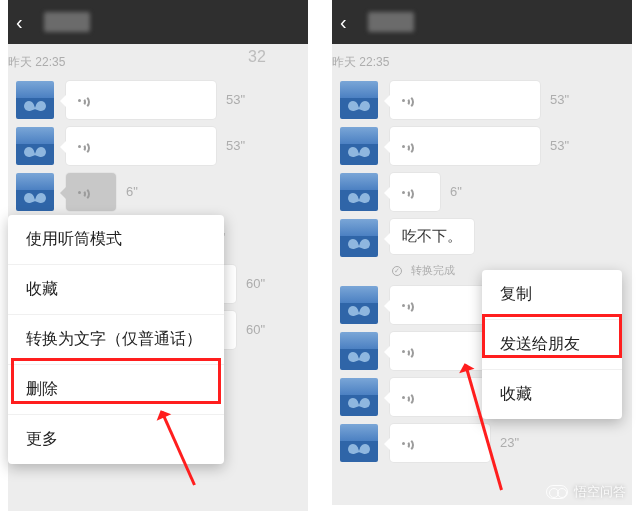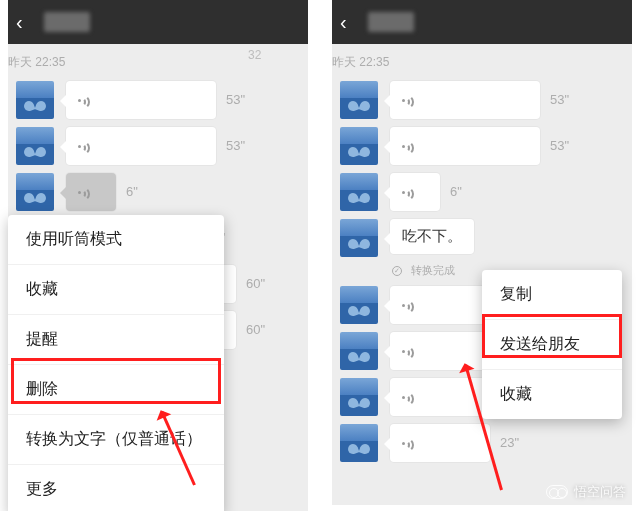--- a/index.html
+++ b/index.html
@@ -200,21 +200,21 @@
     border-radius: 10px;
     position:relative;
   }
   .wm .ico::before, .wm .ico::after{
     content:"";position:absolute;width:8px;height:8px;border:1.5px solid rgba(255,255,255,0.85);
     border-radius:50%;top:2px;
   }
   .wm .ico::before{left:2px;}
   .wm .ico::after{left:10px;}
   .blur-top {
-    position:absolute; color:#bdbdbd; font-size:12px;
+    position:absolute; color:#bdbdbd; font-size:16px;
   }
 </style>
 </head>
 <body>
 
 <div class="stage">
 
   <div class="phone-wrap ph-left">
     <div class="phone left">
       <div class="navbar">
@@ -276,23 +276,22 @@
                 <span class="voice-dot"></span>
               </span>
     </div>
     <span class="duration">60"</span>
   </div>
         </div>
 
       <div class="menu menu-left" id="menu-left">
           <div class="item">使用听筒模式</div>
           <div class="item">收藏</div>
-          <div class="item">提醒</div>
+          <div class="item">转换为文字（仅普通话）</div>
           <div class="item">删除</div>
-          <div class="item">转换为文字（仅普通话）</div>
           <div class="item">更多</div>
         </div>
 
       <div class="hl-red" style="left:3px; top:358px; width:210px; height:46px;"></div>
       <div class="arrow" style="left:185px; top:405px; height:80px; transform:rotate(-24deg);"></div>
     </div>
   </div>
 
   <div class="phone-wrap ph-right">
     <div class="phone right">

